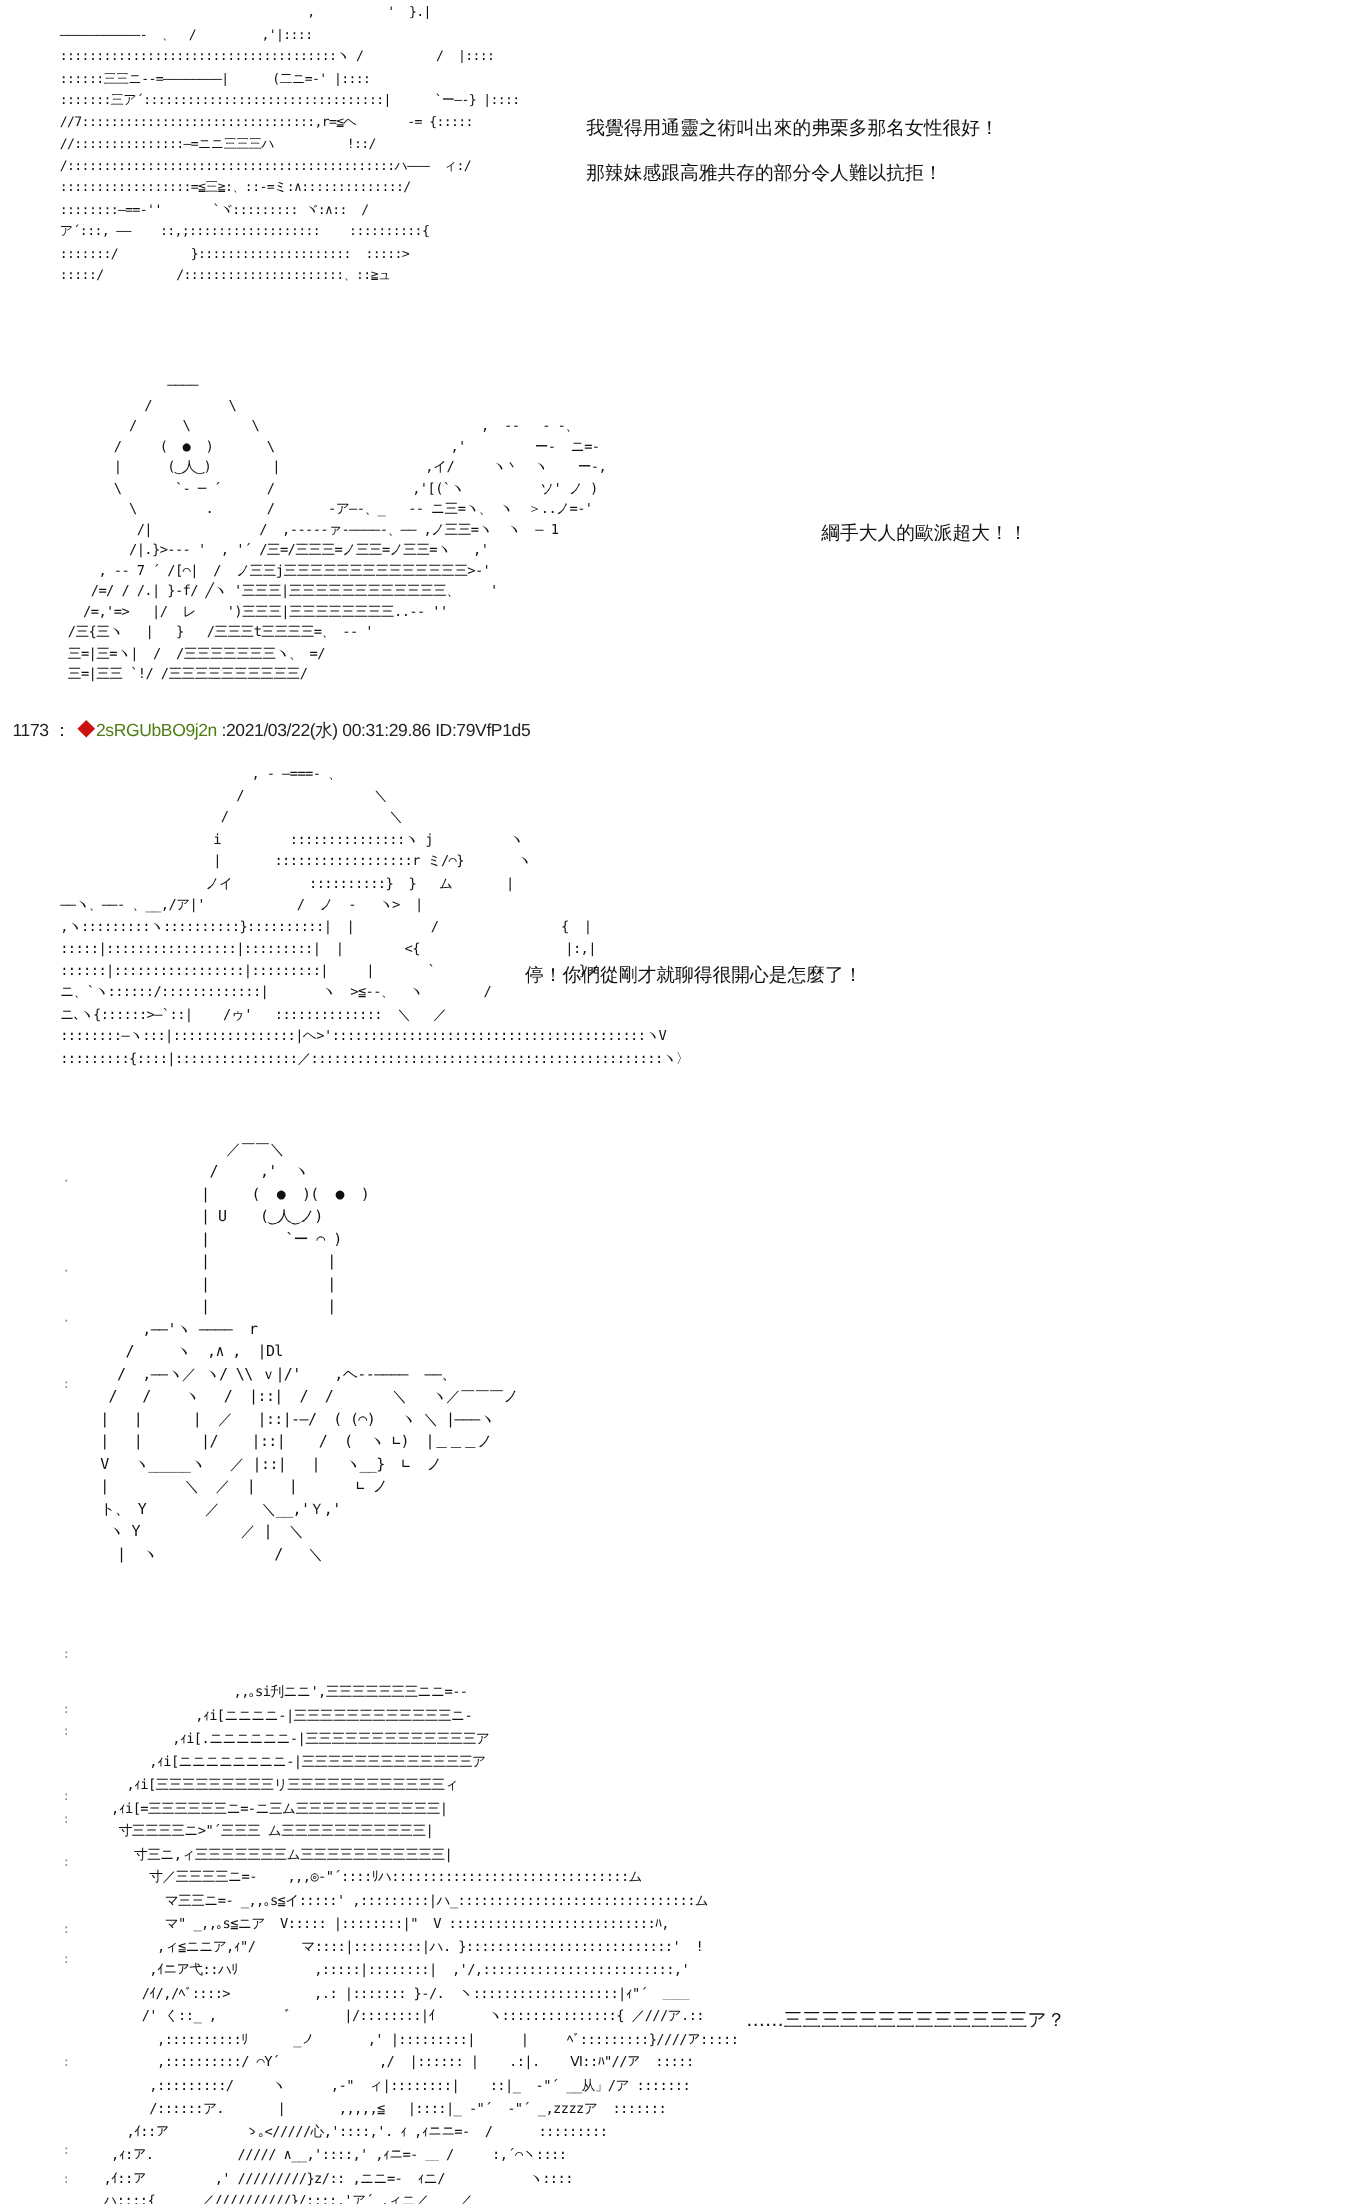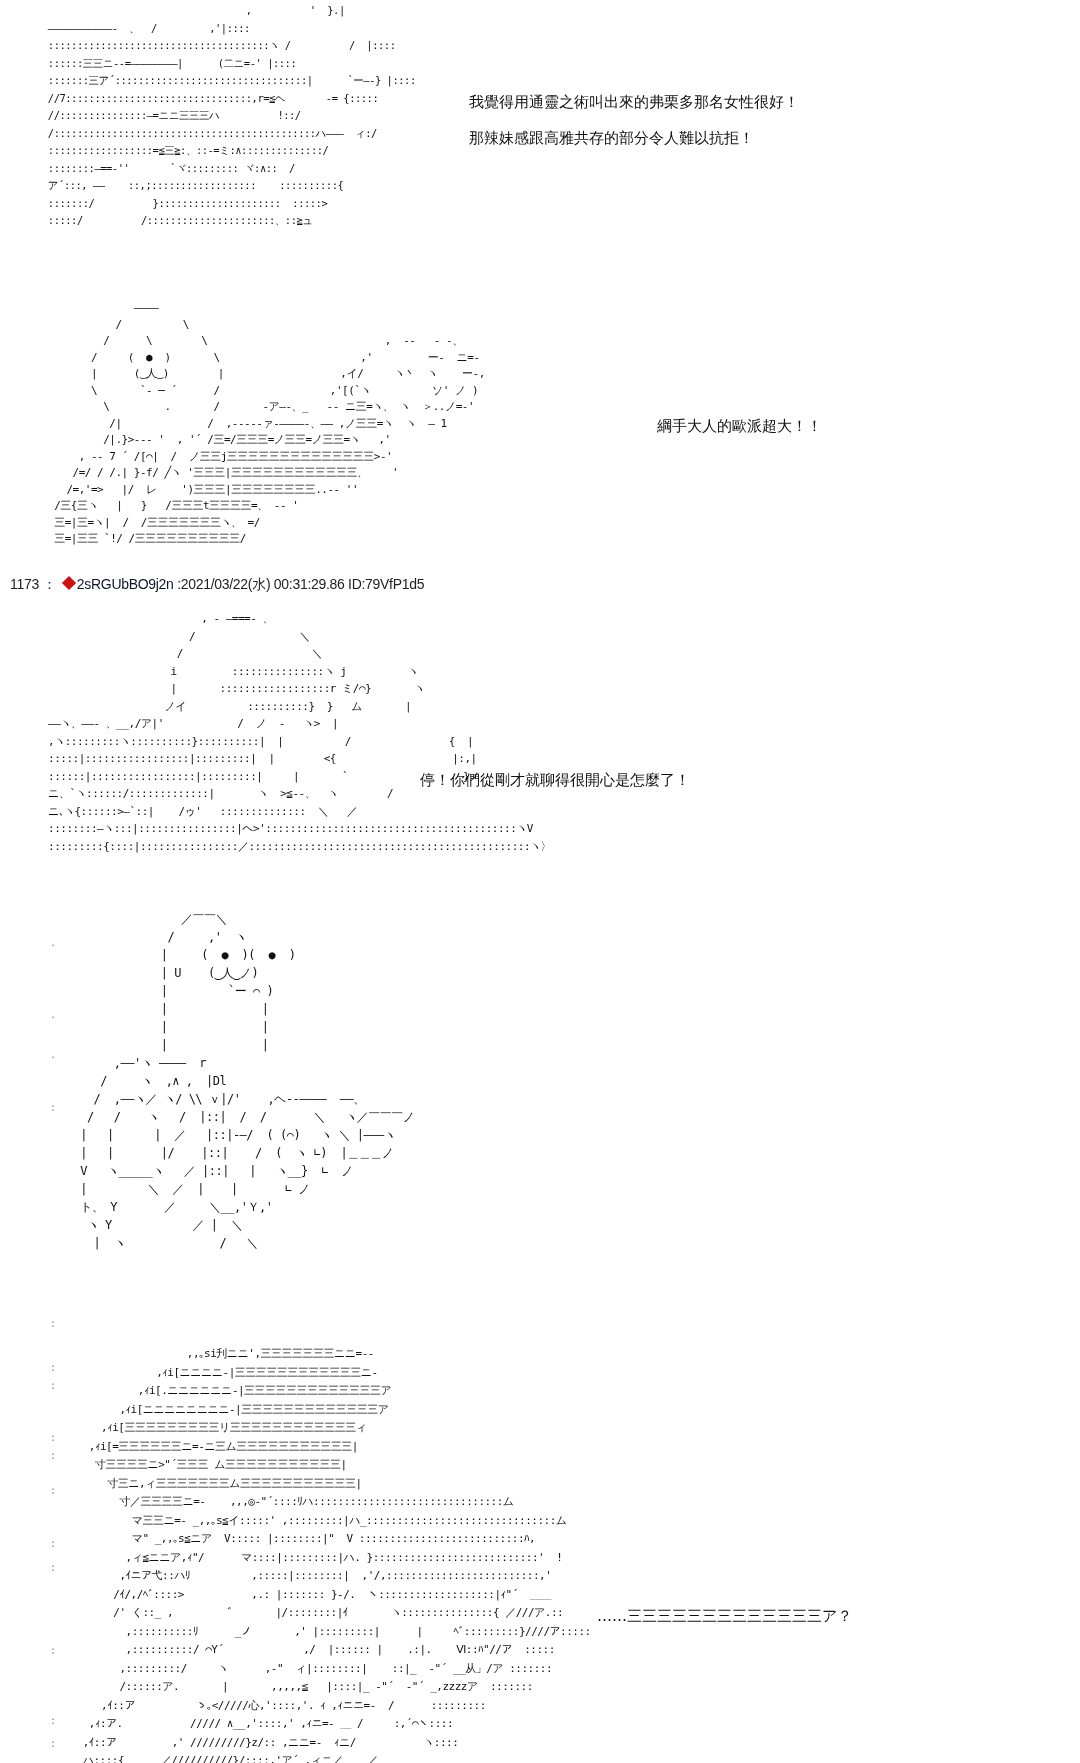--- a/index.html
+++ b/index.html
@@ -37,21 +37,21 @@
     .post-header {
       position: absolute;
       left: 10px;
       top: 576px;
       font-family: "Liberation Sans", sans-serif;
       font-size: 14px;
       color: #222222;
       white-space: nowrap;
       letter-spacing: -0.3px;
     }
-    .post-header .trip { color: #0f172a; }
+    .post-header .trip { color: #4d7c0f; }
     .post-header .diamond {
       display: inline-block;
       width: 10px;
       height: 10px;
       background: #cc1111;
       transform: rotate(45deg);
       margin: 0 3px 0 4px;
       vertical-align: 1px;
     }
     .dot {

